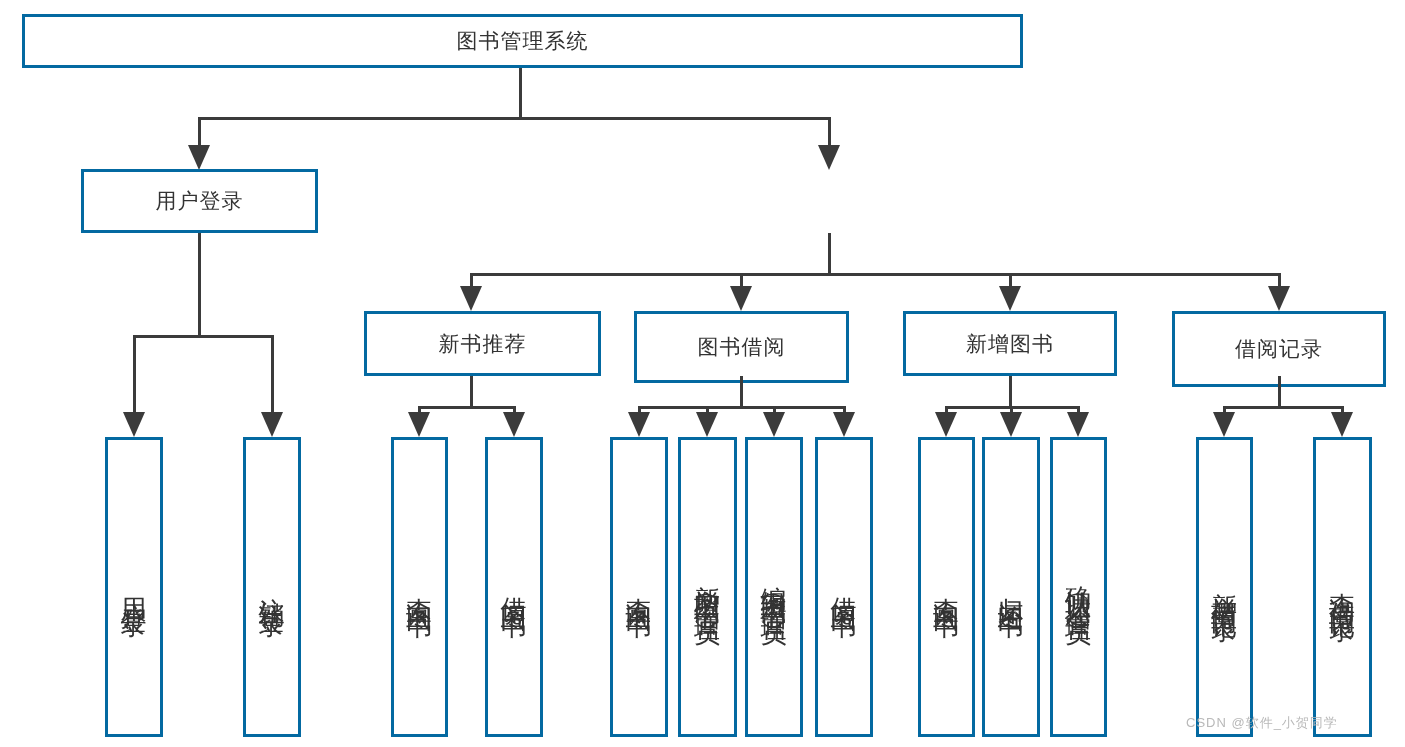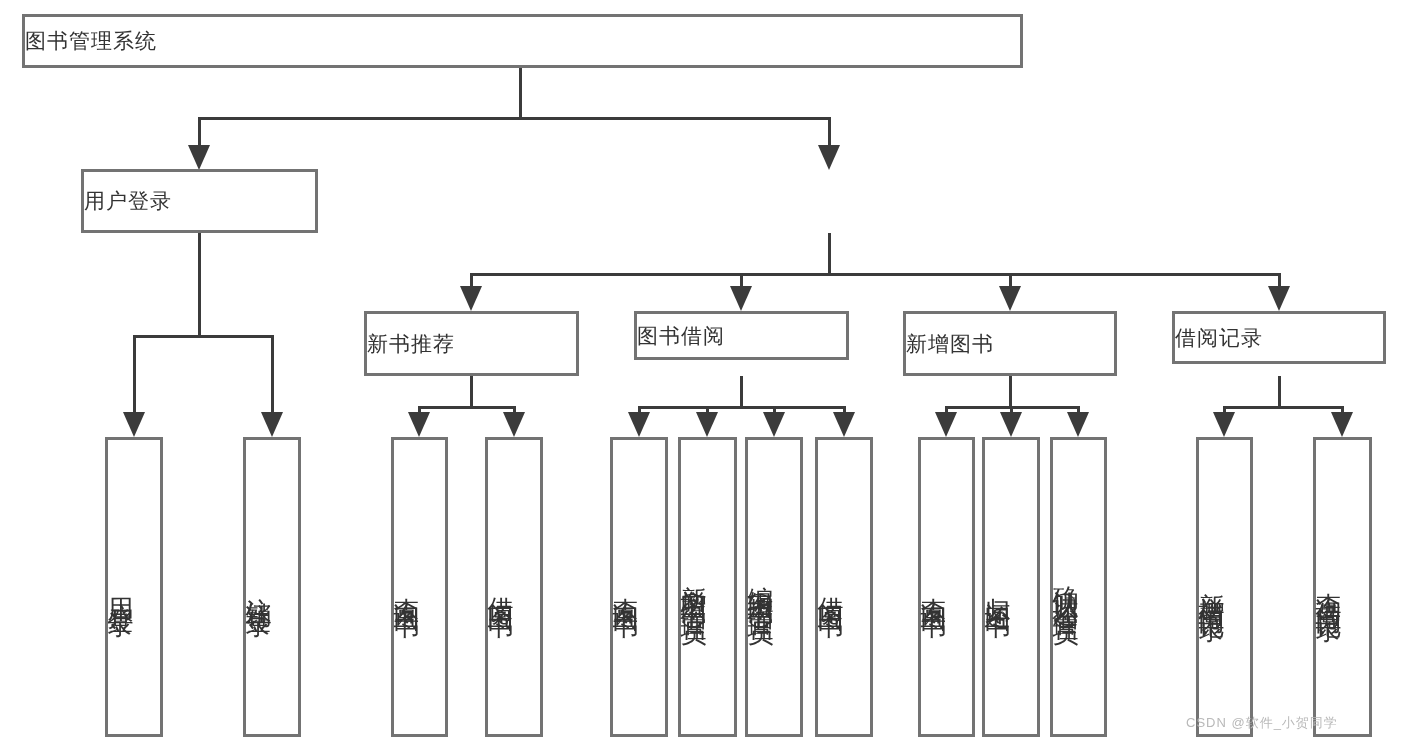--- a/index.html
+++ b/index.html
@@ -7,24 +7,25 @@
     position:relative;
     width:1405px;height:747px;
     background:#ffffff;
     font-family:"Liberation Sans",sans-serif;
     color:#333333;
     overflow:hidden;
   }
   .box{
     position:absolute;
     box-sizing:border-box;
-    border:3px solid #737373;
+    border:3px solid #0369a1;
     background:#ffffff;
     display:flex;
     align-items:center;
+    justify-content:center;
   }
   .hbox{font-size:21px;letter-spacing:1px;white-space:nowrap;}
   .leaf span{
     writing-mode:vertical-rl;
     text-orientation:mixed;
     font-size:26px;
     letter-spacing:5px;
     line-height:1;
   }
   .vline{position:absolute;width:3px;background:#3b3b3b;}
@@ -75,30 +76,30 @@
   <div class="hline" style="left:470px;top:273px;width:810px;"></div>
   <div class="vline" style="left:470px;top:273px;height:18px;"></div>
   <div class="tri" style="left:460px;top:286px;"></div>
   <div class="vline" style="left:740px;top:273px;height:18px;"></div>
   <div class="tri" style="left:730px;top:286px;"></div>
   <div class="vline" style="left:1009px;top:273px;height:18px;"></div>
   <div class="tri" style="left:999px;top:286px;"></div>
   <div class="vline" style="left:1278px;top:273px;height:18px;"></div>
   <div class="tri" style="left:1268px;top:286px;"></div>
 
-  <div class="box hbox" style="left:364px;top:311px;width:215px;height:65px;">
+  <div class="box hbox" style="left:364px;top:311px;width:237px;height:65px;">
     <span>新书推荐</span>
   </div>
-  <div class="box hbox" style="left:634px;top:311px;width:215px;height:49px;">
+  <div class="box hbox" style="left:634px;top:311px;width:215px;height:72px;">
     <span>图书借阅</span>
   </div>
   <div class="box hbox" style="left:903px;top:311px;width:214px;height:65px;">
     <span>新增图书</span>
   </div>
-  <div class="box hbox" style="left:1172px;top:311px;width:214px;height:53px;">
+  <div class="box hbox" style="left:1172px;top:311px;width:214px;height:76px;">
     <span>借阅记录</span>
   </div>
 
   <div class="vline" style="left:470px;top:376px;height:31px;"></div>
   <div class="hline" style="left:418px;top:406px;width:97px;"></div>
   <div class="vline" style="left:418px;top:406px;height:10px;"></div>
   <div class="tri" style="left:408px;top:412px;"></div>
   <div class="vline" style="left:513px;top:406px;height:10px;"></div>
   <div class="tri" style="left:503px;top:412px;"></div>
 

